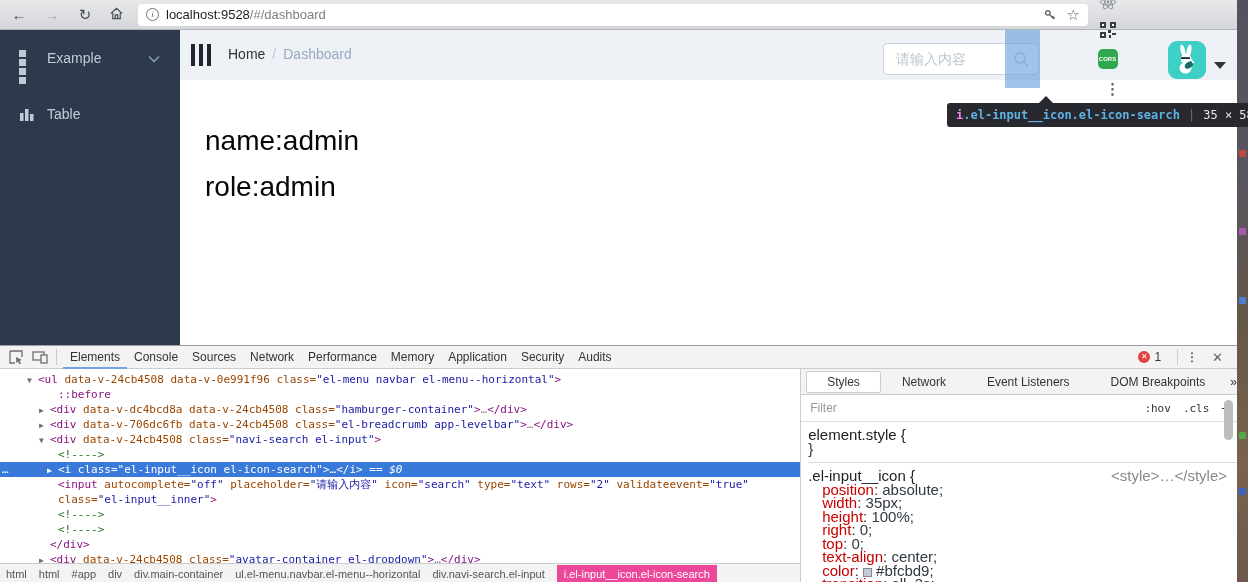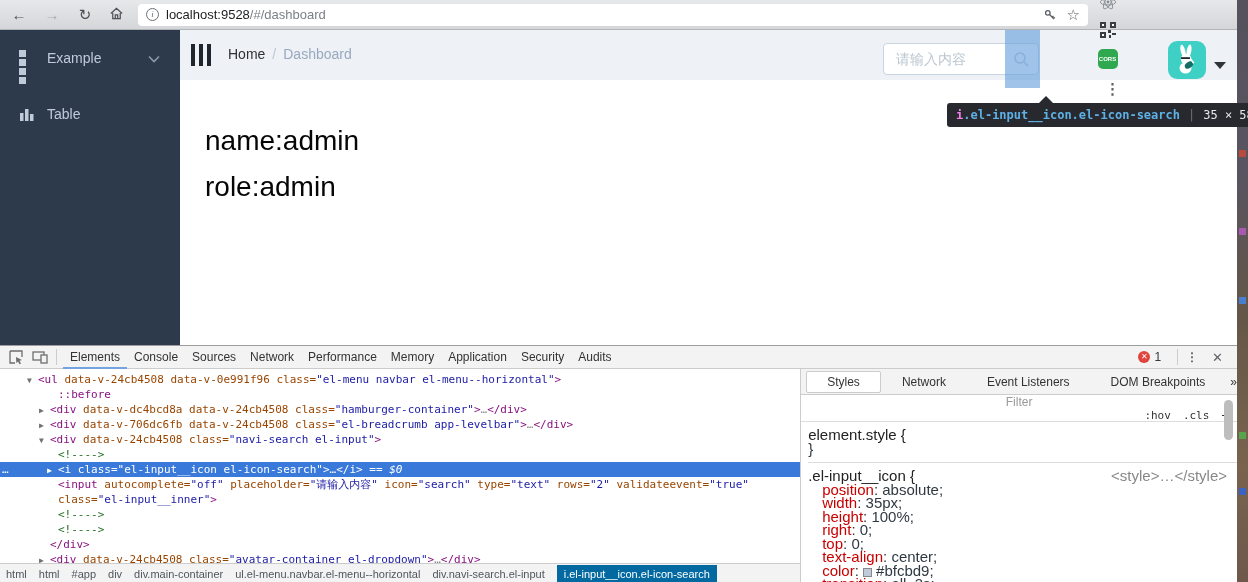--- a/index.html
+++ b/index.html
@@ -130,27 +130,27 @@
   .el-line .edge{ position:absolute; left:2px; color:#fff; }
   .tk-t{ color:#881280; } .tk-a{ color:#994500; } .tk-v{ color:#1a1aa6; }
   .tk-c{ color:#236e25; } .tk-p{ color:#881280; } .tk-d{ color:#888; }
   .tk-w{ color:#fff; } .tk-e{ color:#fff; font-style:italic; }
   .tree-scroll{ position:absolute; left:857px; top:55px; width:9px; height:97px; background:#c3c3c3; border-radius:5px; }
   .dt-status{
     height:20px; background:#f3f3f3; border-top:1px solid #ccc;
     display:flex; align-items:center; font-size:11px; color:#50565e; padding-left:6px;
   }
   .crumb{ margin-right:12px; white-space:nowrap; }
-  .crumb.selected{ background:#0369a1; color:#fff; padding:3px 7px; margin-right:16px; }
+  .crumb.selected{ background:#ec4899; color:#fff; padding:3px 7px; margin-right:16px; }
   .dt-styles{ flex:1; display:flex; flex-direction:column; position:relative; background:#fff; }
   .st-tabs{ height:26px; background:#f3f3f3; border-bottom:1px solid #ccc; display:flex; align-items:center; padding-left:5px; }
   .st-tab{ padding:3px 20px; margin-right:1px; color:#333; white-space:nowrap; }
   .st-tab.active{ background:#fff; border:1px solid #ccc; border-radius:2px; }
   .st-more{ margin-left:4px; color:#333; }
-  .st-filter{ height:27px; border-bottom:1px solid #ddd; display:flex; align-items:center; padding:0 9px;flex-direction:column; }
+  .st-filter{ height:27px; border-bottom:1px solid #ddd; display:flex; align-items:center; padding:0 9px; }
   .st-filter-label{ color:#999; }
   .st-filter-right{ margin-left:auto; display:flex; gap:12px; color:#333; font-family:"DejaVu Sans Mono",monospace; font-size:11px; align-items:center; }
   .st-content{
     flex:1; overflow:hidden; padding:6px 0 0 7px;
     font-family:Liberation Sans, sans-serif; font-size:15px; line-height:13.5px; color:#303942;
   }
   .rule{ padding-bottom:7px; }
   .rule + .rule{ border-top:1px solid #ddd; padding-top:6px; }
   .rule .meta{ float:right; color:#888; margin-right:10px; }
   .rule .sel-name{ color:#222; }

